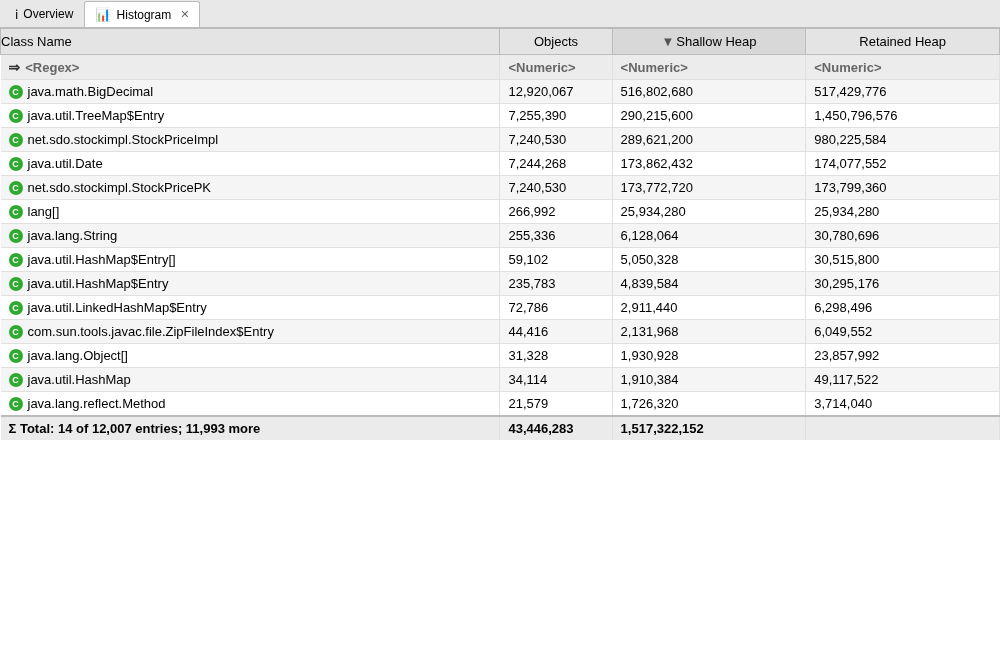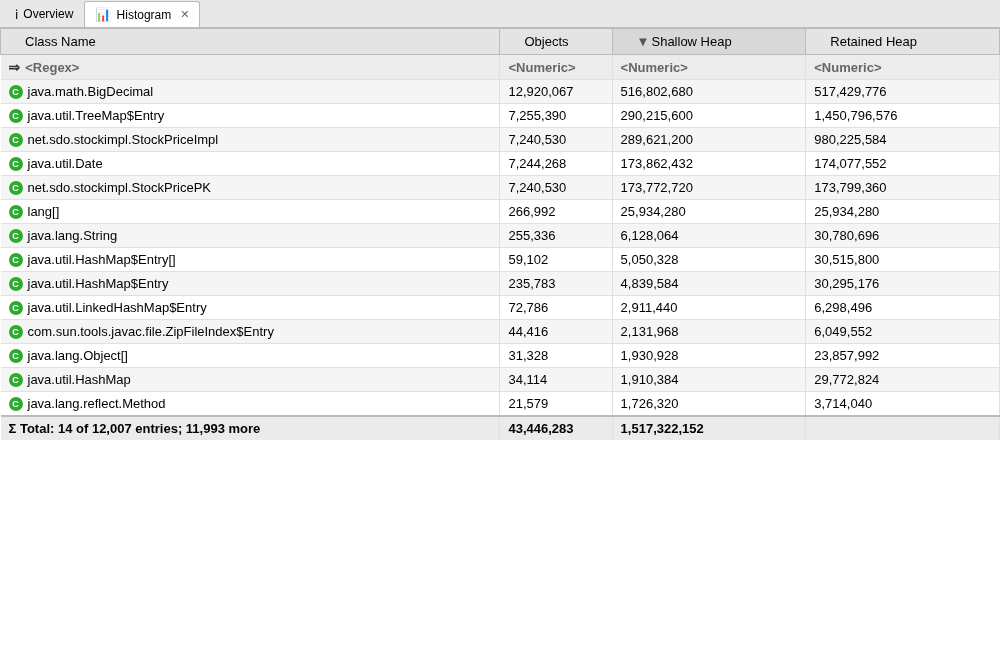--- a/index.html
+++ b/index.html
@@ -64,32 +64,32 @@
       border-collapse: collapse;
       table-layout: fixed;
     }
 
     thead tr {
       background: #e4e4e4;
     }
 
     thead th {
       border: 1px solid #bbb;
-      padding: 5px 24px;
+      padding: 5px 0;
       text-align: left;
       font-weight: normal;
       font-size: 13px;
       position: sticky;
       top: 0;
       background: #e4e4e4;
       z-index: 10;
     }
 
     thead th.right {
-      text-align: left;
+      text-align: center;
     }
 
     thead th.sorted {
       background: #d8d8d8;
     }
 
     .sort-arrow {
       color: #555;
       margin-right: 2px;
     }
@@ -345,21 +345,21 @@
         </tr>
         <tr>
           <td>
             <div class="class-cell">
               <span class="green-circle">C</span>
               <span>java.util.HashMap</span>
             </div>
           </td>
           <td class="right">34,114</td>
           <td class="right">1,910,384</td>
-          <td class="right">29,772,824</td>
+          <td class="right">49,117,522</td>
         </tr>
         <tr>
           <td>
             <div class="class-cell">
               <span class="green-circle">C</span>
               <span>java.lang.reflect.Method</span>
             </div>
           </td>
           <td class="right">21,579</td>
           <td class="right">1,726,320</td>

